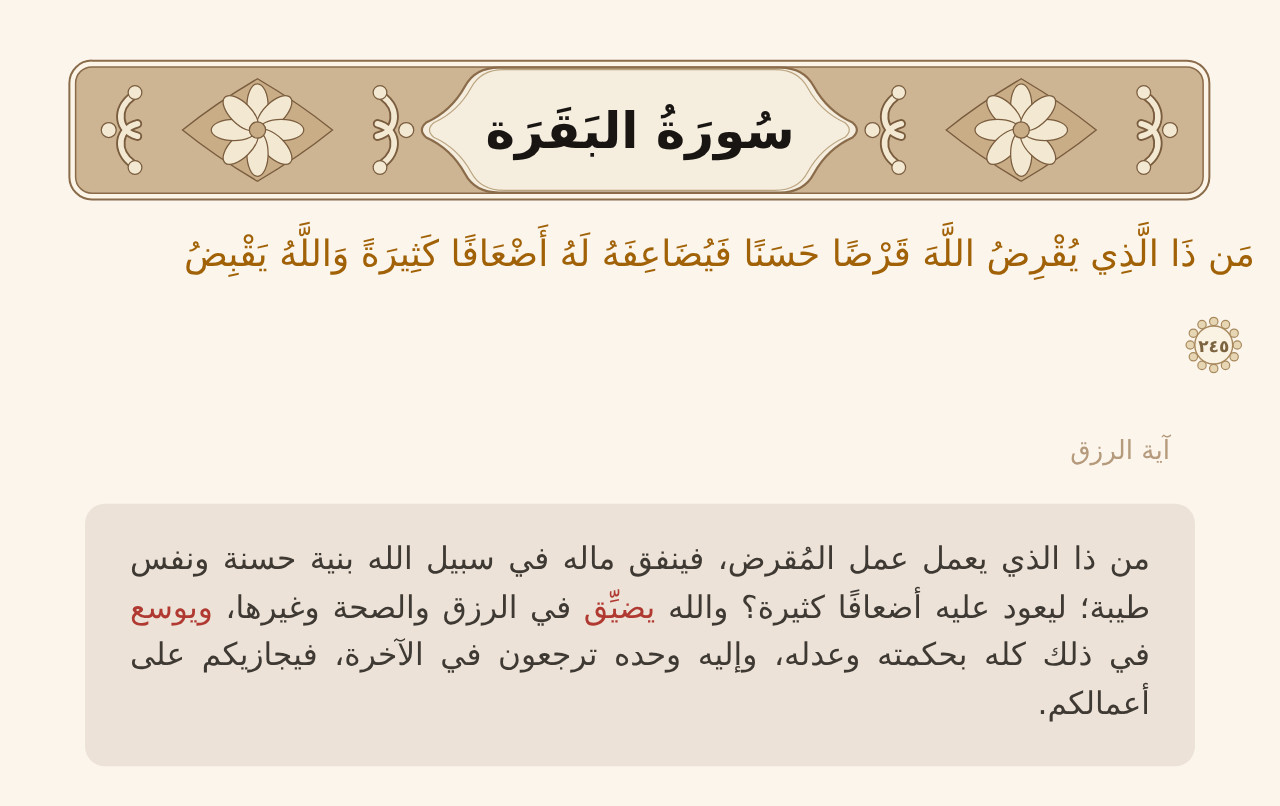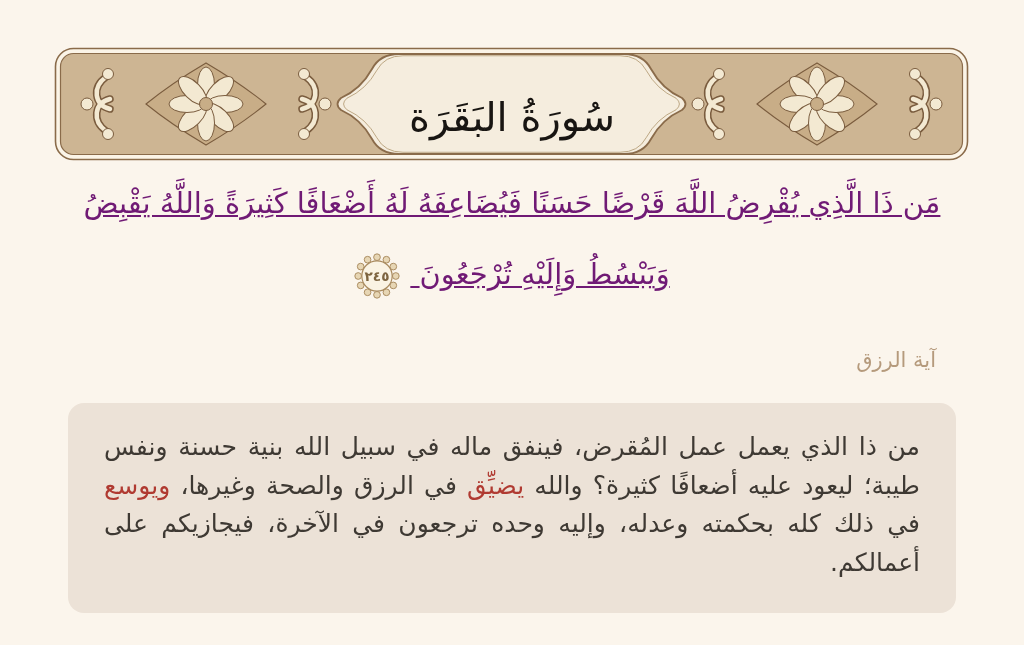--- a/index.html
+++ b/index.html
@@ -2,25 +2,25 @@
 <html lang="ar" dir="rtl"><head>
 <meta charset="utf-8">
 <style>
   html,body{margin:0;padding:0;background:#fbf5ec;}
   body{font-family:"DejaVu Sans",sans-serif;}
   .page{position:relative;width:1024px;height:645px;background:#fbf5ec;overflow:hidden;direction:rtl;}
 
   
   .ornament{position:absolute;left:54px;top:47px;width:915px;height:114px;}
   .surah-title{position:absolute;top:77px;left:0;right:0;text-align:center;
-    font-size:40px;font-weight:normal;line-height:56px;color:#181512;letter-spacing:0;margin-top:12px;}
+    font-size:40px;font-weight:bold;line-height:56px;color:#181512;letter-spacing:0;}
 
   
-  .verse{position:absolute;top:168px;left:20px;right:20px;text-align:center;
-    color:#701a75;direction:rtl;text-decoration:underline;}
+  .verse{position:absolute;top:168px;left:20px;right:20px;text-align:right;
+    color:#a16207;direction:rtl;}
   .verse-line{font-size:29px;line-height:71px;white-space:nowrap;}
   .ayah-medallion{display:inline-block;vertical-align:middle;margin-inline-start:10px;}
 
   
   .section-label{position:absolute;top:348px;right:88px;font-size:21px;color:#b59a7c;direction:rtl;}
 
   
   .tafsir-box{position:absolute;left:68px;top:403px;width:888px;height:210px;
     background:#ece2d7;border-radius:16px;}
   .tafsir-text{padding:25px 36px 0 36px;font-size:25px;line-height:38.5px;
@@ -78,21 +78,20 @@
 
     <path d="M345,7 L570,7 Q589,7 597,22 Q608,42 628,51 Q635,57 628,63 Q608,72 597,92 Q589,107 570,107 L345,107 Q326,107 318,92 Q307,72 287,63 Q280,57 287,51 Q307,42 318,22 Q326,7 345,7 Z" fill="#f5edde" stroke="#8a6b4a" stroke-width="1.8"></path>
     <path d="M345,7 L570,7 Q589,7 597,22 Q608,42 628,51 Q635,57 628,63 Q608,72 597,92 Q589,107 570,107 L345,107 Q326,107 318,92 Q307,72 287,63 Q280,57 287,51 Q307,42 318,22 Q326,7 345,7 Z" transform="translate(457.5,57) scale(0.965) translate(-457.5,-57)" fill="none" stroke="#bba581" stroke-width="1"></path>
   </svg>
 
   <div class="surah-title">سُورَةُ البَقَرَة</div>
 
   <div class="verse">
     <div class="verse-line">مَن ذَا الَّذِي يُقْرِضُ اللَّهَ قَرْضًا حَسَنًا فَيُضَاعِفَهُ لَهُ أَضْعَافًا كَثِيرَةً وَاللَّهُ يَقْبِضُ</div>
     <div class="verse-line">
-      <span>وَيَبْسُطُ وَإِلَيْهِ تُرْجَعُونَ</span>
       <svg class="ayah-medallion" width="46" height="46" viewBox="0 0 44 44" xmlns="http://www.w3.org/2000/svg">
         <g fill="#e7d6b4" stroke="#a8895d" stroke-width="0.9">
           <circle cx="40" cy="22" r="3.2"></circle>
             <circle cx="37.6" cy="31" r="3.2"></circle>
           <circle cx="31" cy="37.6" r="3.2"></circle>
             <circle cx="22" cy="40" r="3.2"></circle>
           <circle cx="13" cy="37.6" r="3.2"></circle>
             <circle cx="6.4" cy="31" r="3.2"></circle>
           <circle cx="4" cy="22" r="3.2"></circle>
             <circle cx="6.4" cy="13" r="3.2"></circle>

